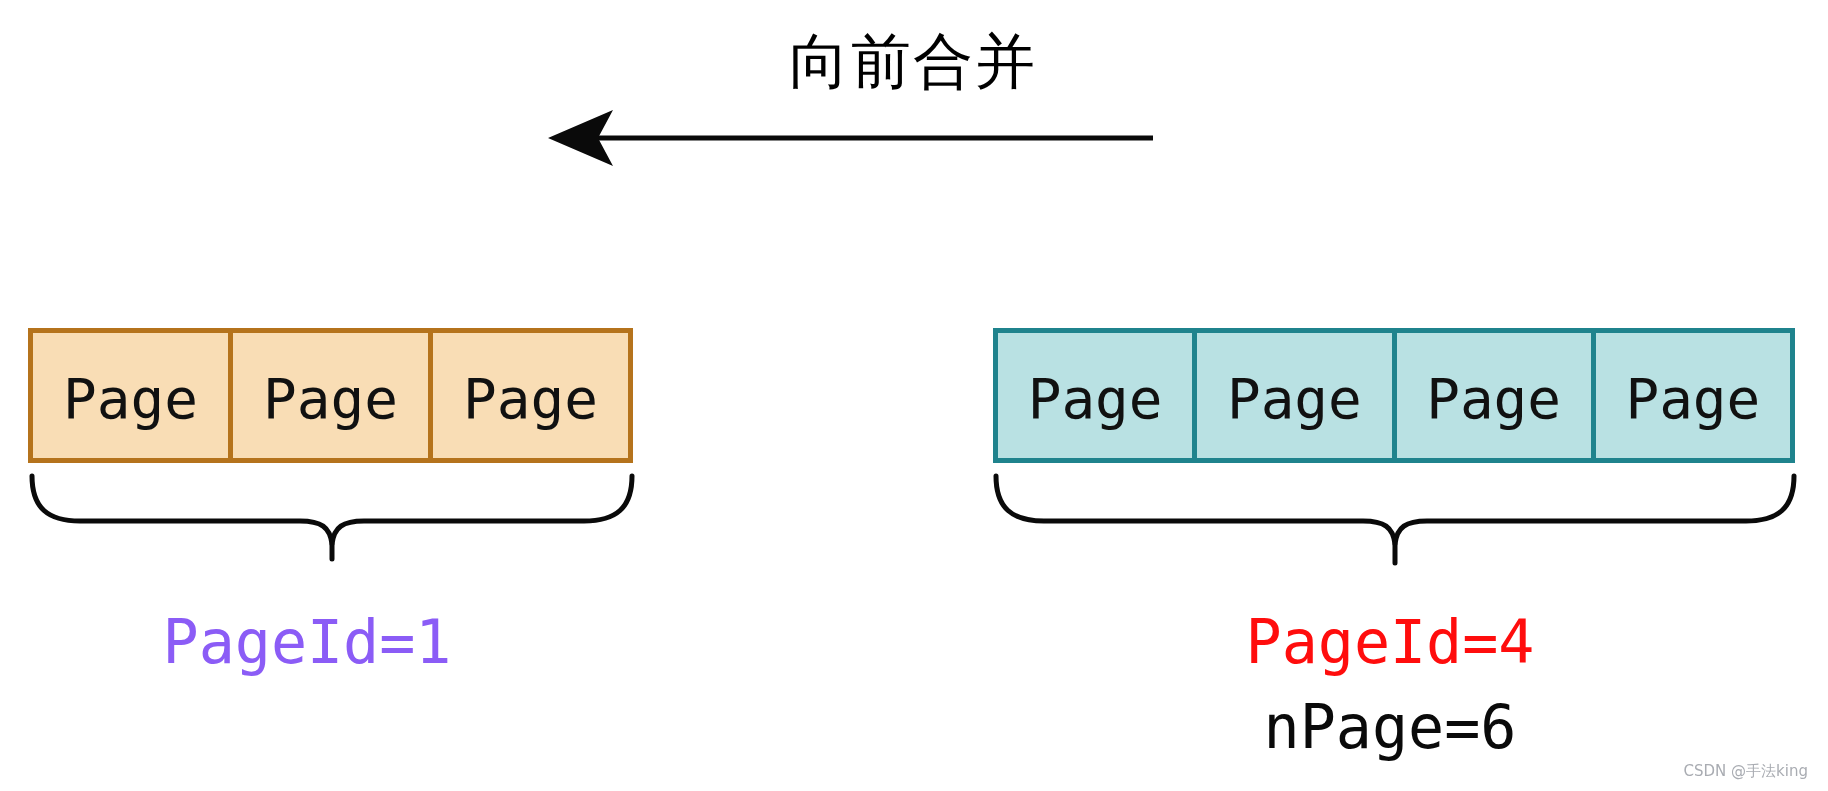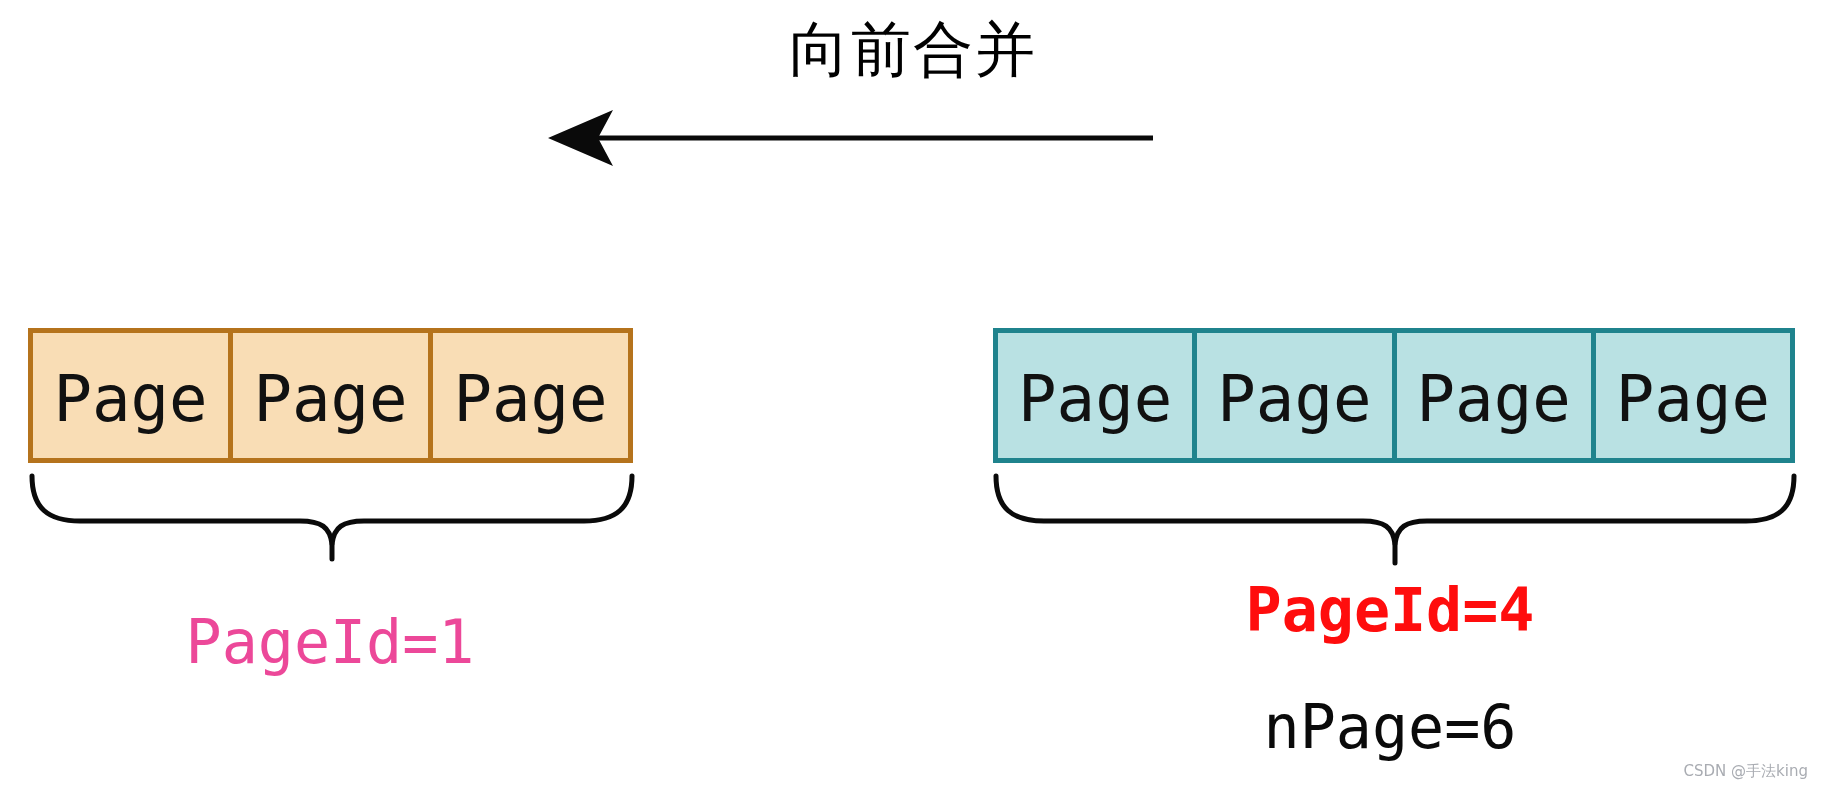--- a/index.html
+++ b/index.html
@@ -6,21 +6,21 @@
   .canvas {
     position: relative;
     width: 1828px;
     height: 791px;
     background: #ffffff;
     overflow: hidden;
     font-family: "DejaVu Sans Mono", monospace;
   }
   .title {
     position: absolute;
-    top: 16px;
+    top: 28px;
     left: 913px;
     transform: translateX(-50%);
     font-size: 60px;
     line-height: 1.1;
     color: #000000;
     white-space: nowrap;
     font-family: "DejaVu Sans", sans-serif;
     letter-spacing: 2px;
   }
   .overlay-svg {
@@ -38,21 +38,21 @@
   }
   .page-group .cell {
     flex: 1 1 0;
     display: flex;
     align-items: center;
     justify-content: center;
     box-sizing: border-box;
     background: var(--fill, #eee);
     border: 5px solid var(--stroke, #333);
     border-left: none;
-    font-size: 64px;
+    font-size: 56px;
     padding-top: 6px;
     color: #111111;
     margin-top: 26px;
   }
   .page-group .cell:first-child { border-left: 5px solid var(--stroke, #333); }
   .group-left  { left: 28px;  width: 605px; }
   .group-right { left: 993px; width: 802px; }
   .idlabel {
     position: absolute;
     transform: translateX(-50%);
@@ -104,20 +104,20 @@
       <div class="cell">Page</div>
     </div>
 
   <div class="page-group group-right" style="--fill: #B9E1E3; --stroke: #1F838D;">
       <div class="cell">Page</div>
       <div class="cell">Page</div>
       <div class="cell">Page</div>
       <div class="cell">Page</div>
     </div>
 
-  <div class="idlabel" style="left: 330px; top: 612px; color: #ec4899;">PageId=1</div>
+  <div class="idlabel" style="left: 307px; top: 612px; color: #8b5cf6;">PageId=1</div>
 
-  <div class="idlabel" style="left: 1390px; top: 580px; color: rgb(255, 13, 13); font-weight: bold;">PageId=4</div>
+  <div class="idlabel" style="left: 1390px; top: 612px; color: rgb(255, 13, 13);">PageId=4</div>
   <div class="npagelabel" style="left:1390px; top:697px;">nPage=6</div>
 
   <div class="watermark" style="color: rgb(169, 172, 178);">CSDN @手法king</div>
 
 </div>
 
 </body></html>

